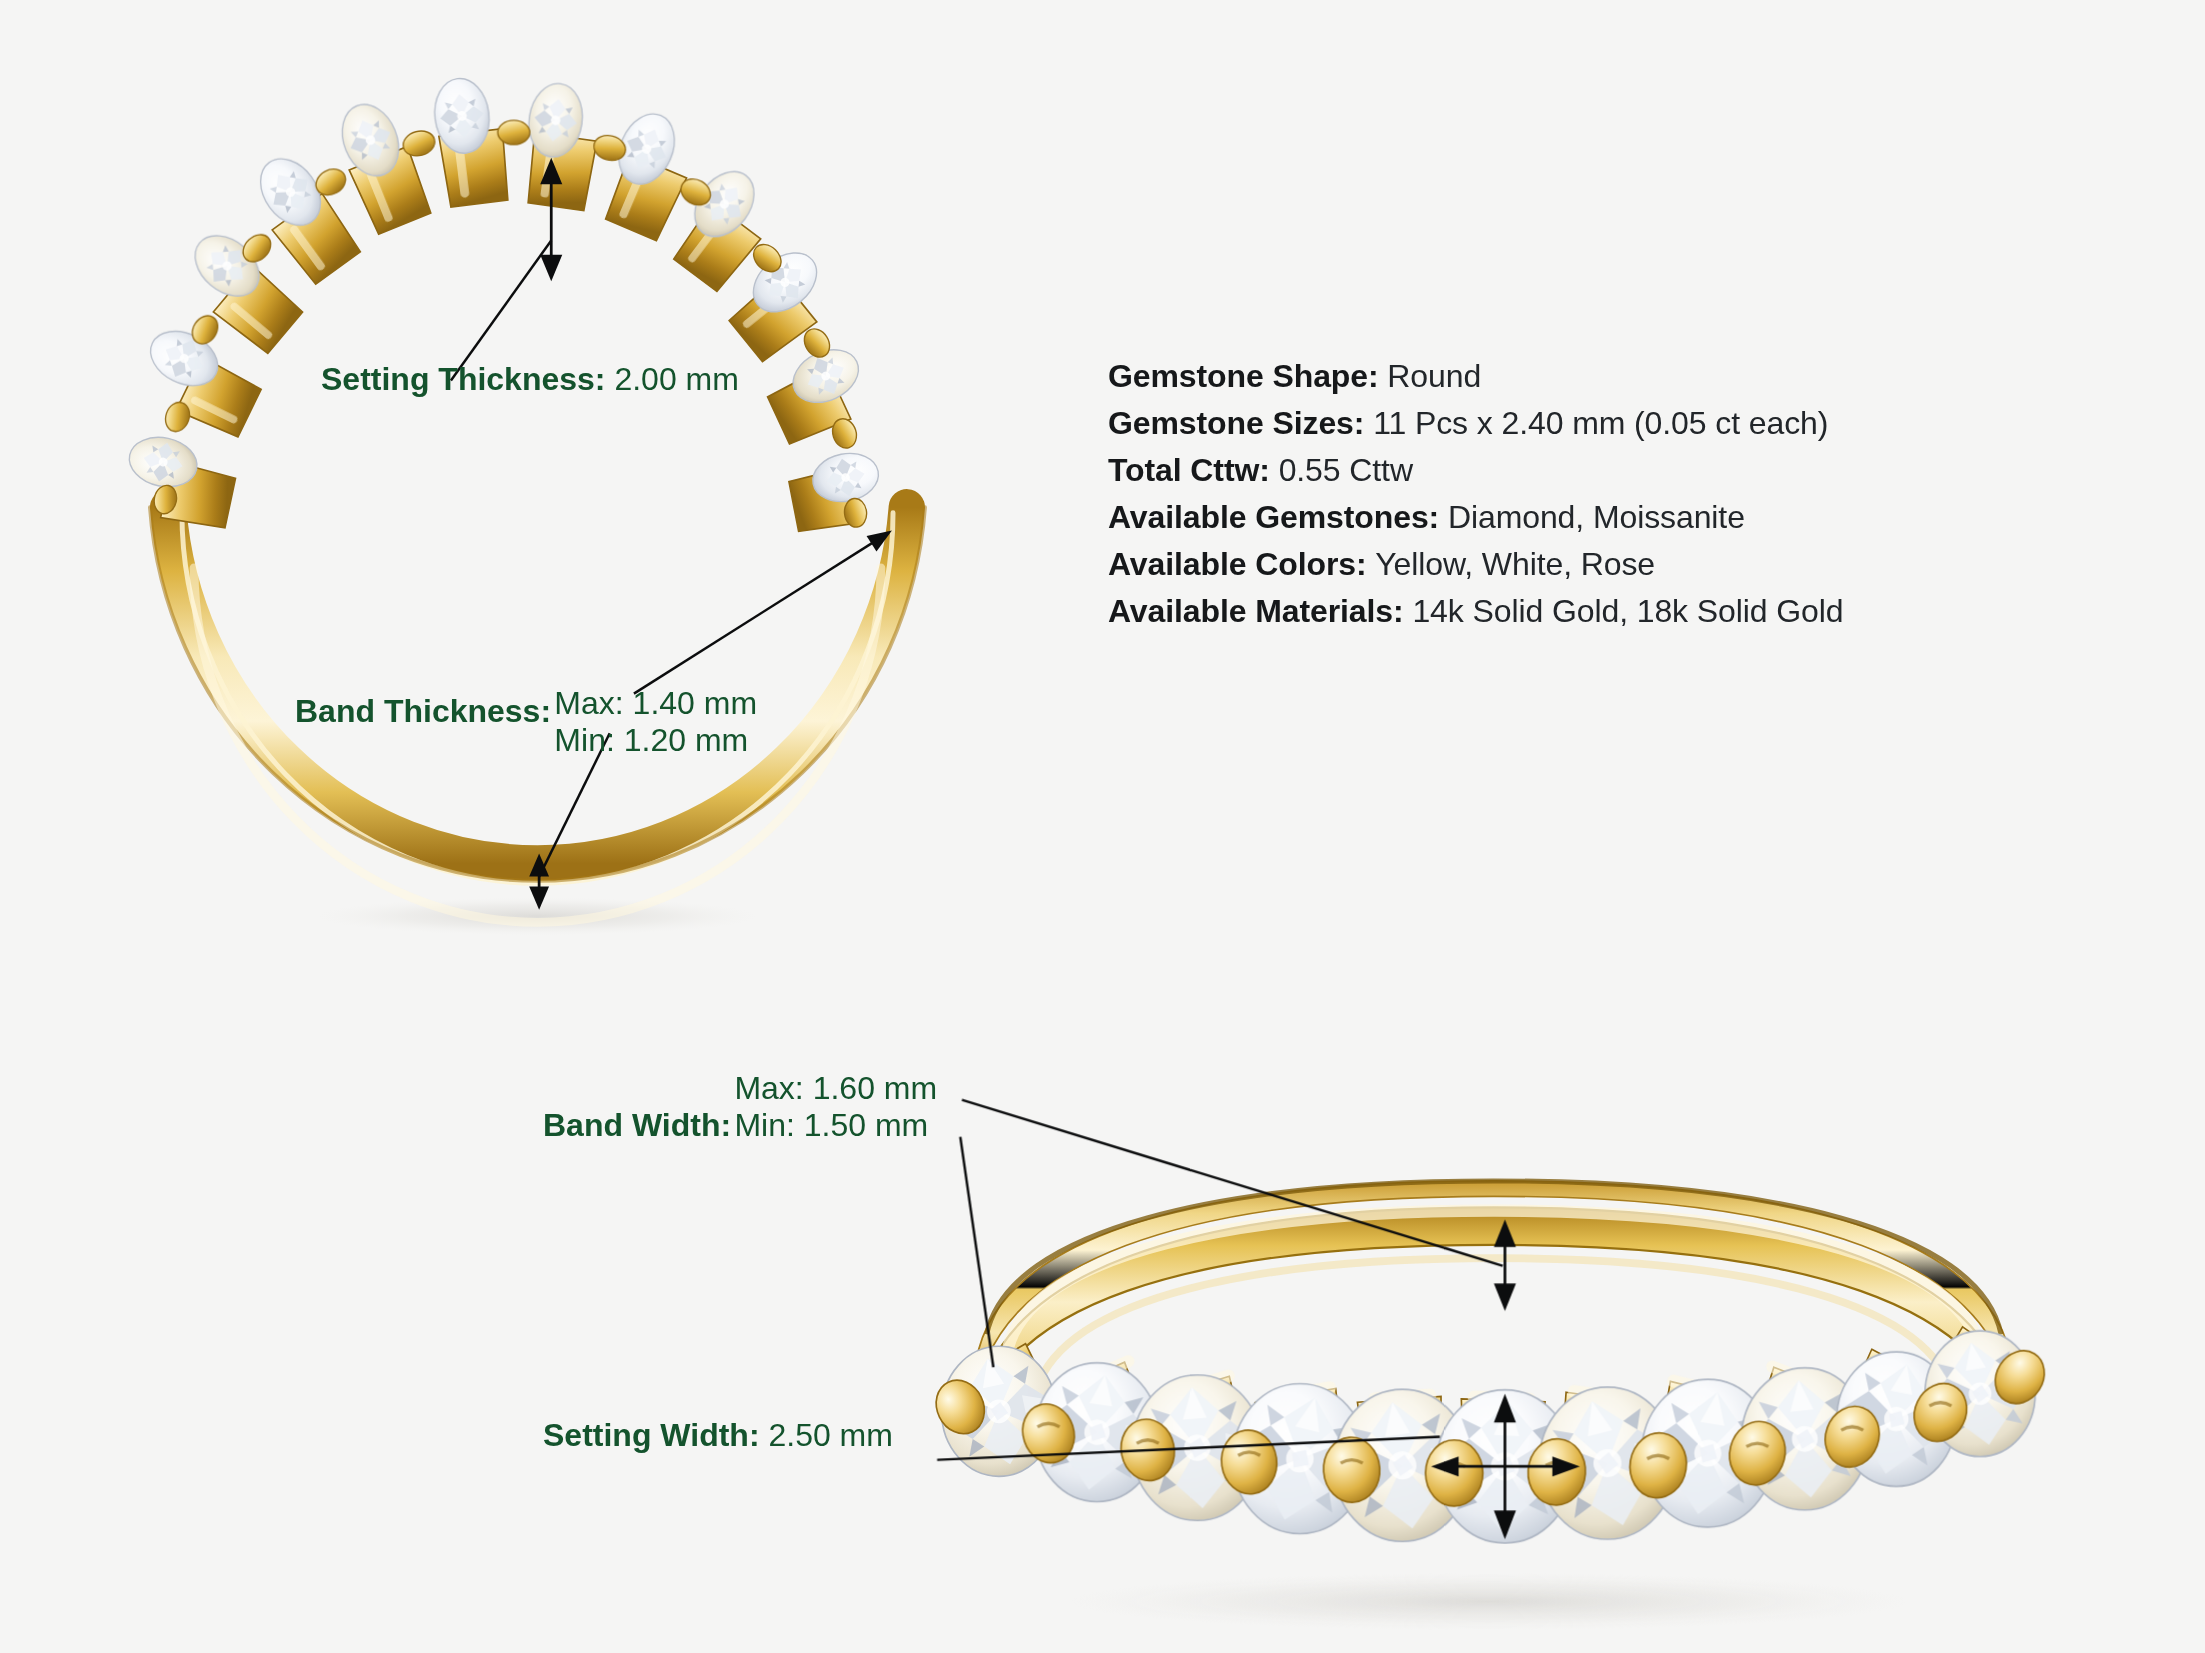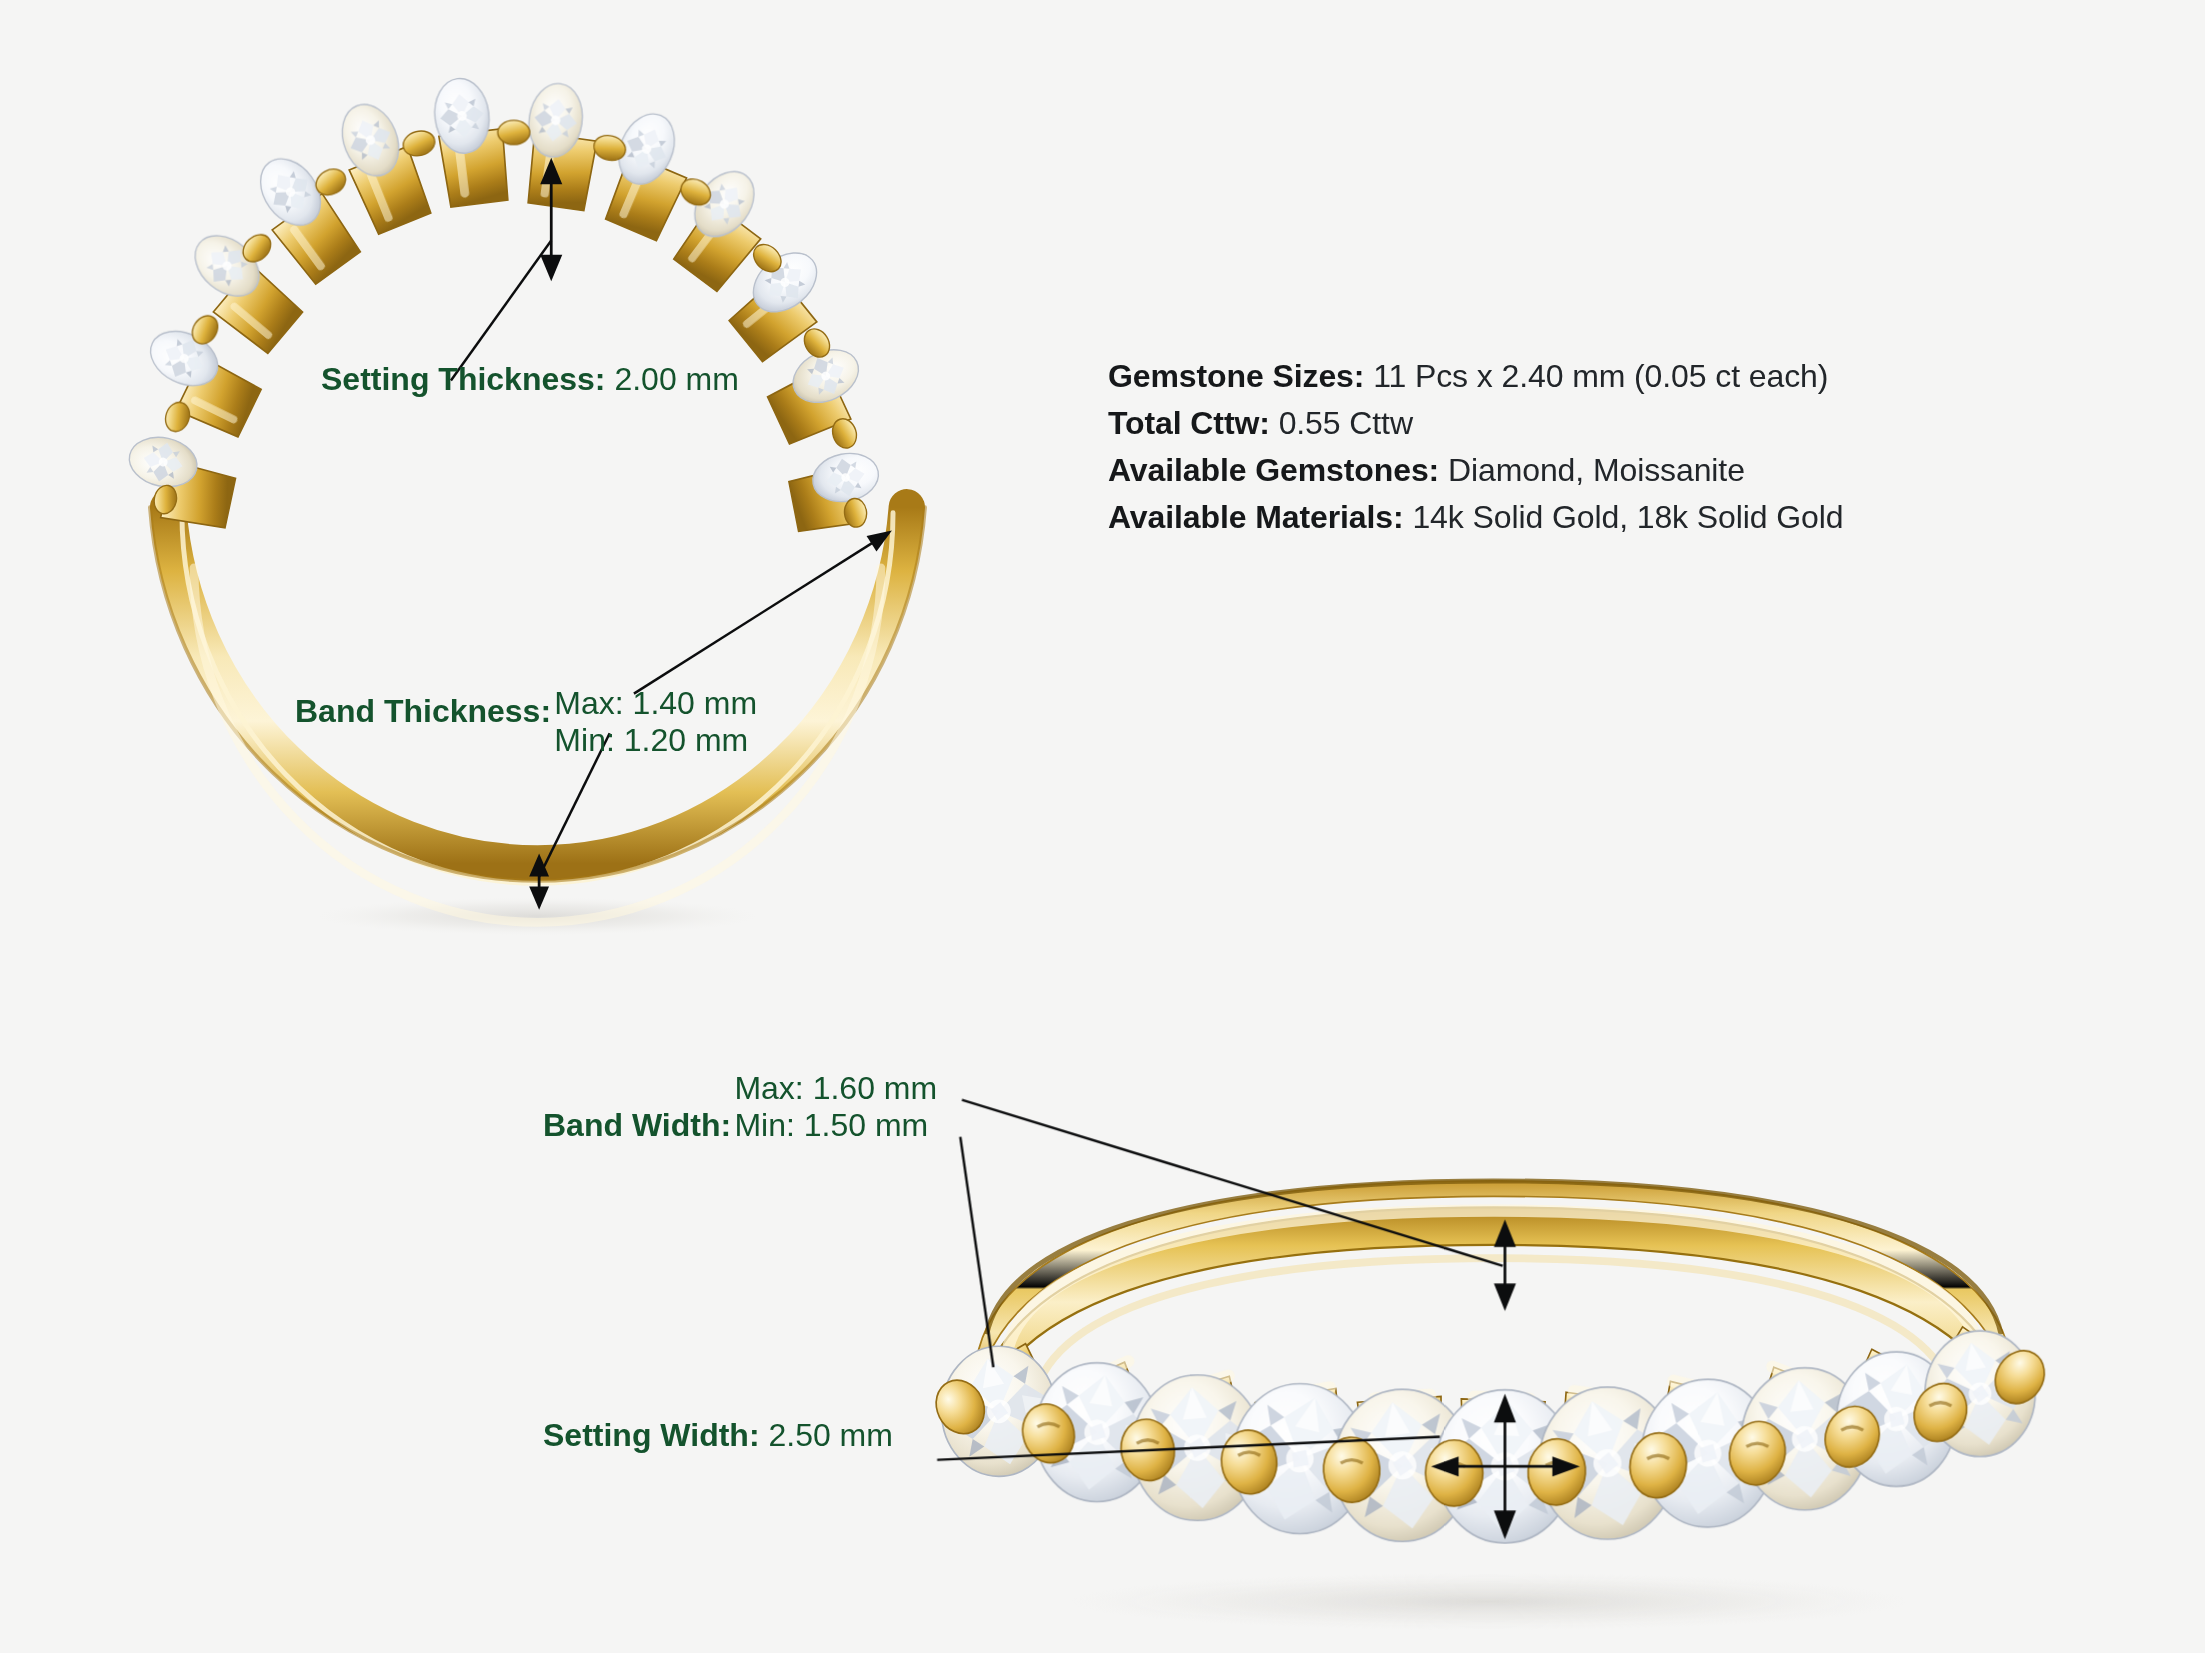--- a/index.html
+++ b/index.html
@@ -604,32 +604,40 @@
       <polygon points="2730,2378 2710,2328 2750,2328"></polygon>
       <polygon points="2730,2528 2710,2580 2750,2580"></polygon>
       <polygon points="2730,2792 2710,2740 2750,2740"></polygon>
       <polygon points="2596,2660 2646,2642 2646,2678"></polygon>
       <polygon points="2866,2660 2816,2642 2816,2678"></polygon>
     </g>
   </svg>
 
   <div class="spec-list">
     <div class="spec-row">
+      <span class="spec-label">Gemstone Shape: </span>
+      <span class="spec-value">Round</span>
+    </div>
+    <div class="spec-row">
       <span class="spec-label">Gemstone Sizes: </span>
       <span class="spec-value">11 Pcs x 2.40 mm (0.05 ct each)</span>
     </div>
     <div class="spec-row">
       <span class="spec-label">Total Cttw: </span>
       <span class="spec-value">0.55 Cttw</span>
     </div>
     <div class="spec-row">
       <span class="spec-label">Available Gemstones: </span>
       <span class="spec-value">Diamond, Moissanite</span>
     </div>
     <div class="spec-row">
+      <span class="spec-label">Available Colors: </span>
+      <span class="spec-value">Yellow, White, Rose</span>
+    </div>
+    <div class="spec-row">
       <span class="spec-label">Available Materials: </span>
       <span class="spec-value">14k Solid Gold, 18k Solid Gold</span>
     </div>
   </div>
 
   <div class="anno anno-setting-thickness">
     <span class="lab">Setting Thickness: </span>
     <span class="val">2.00 mm</span>
   </div>
 

